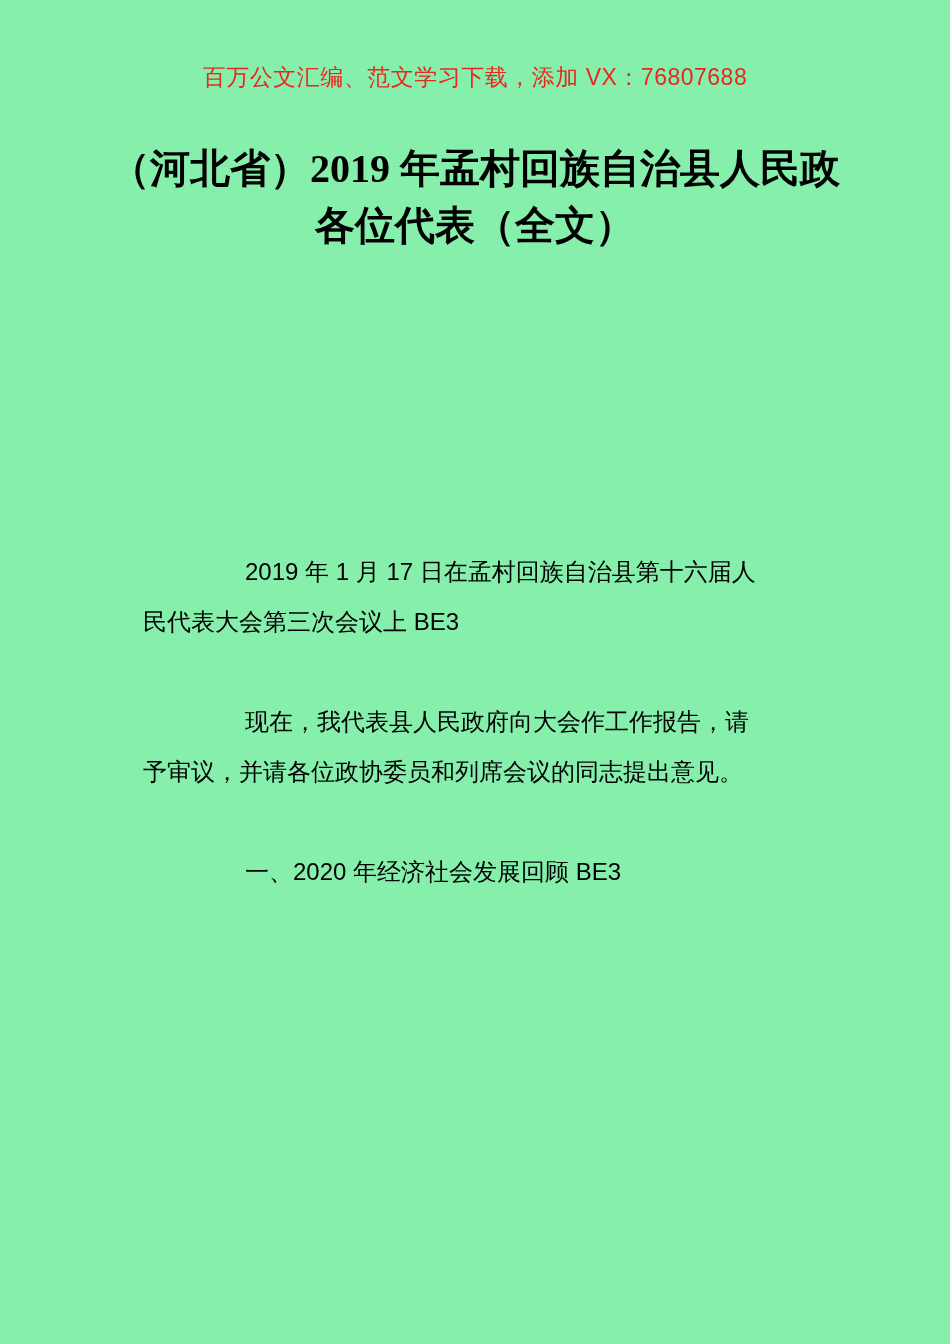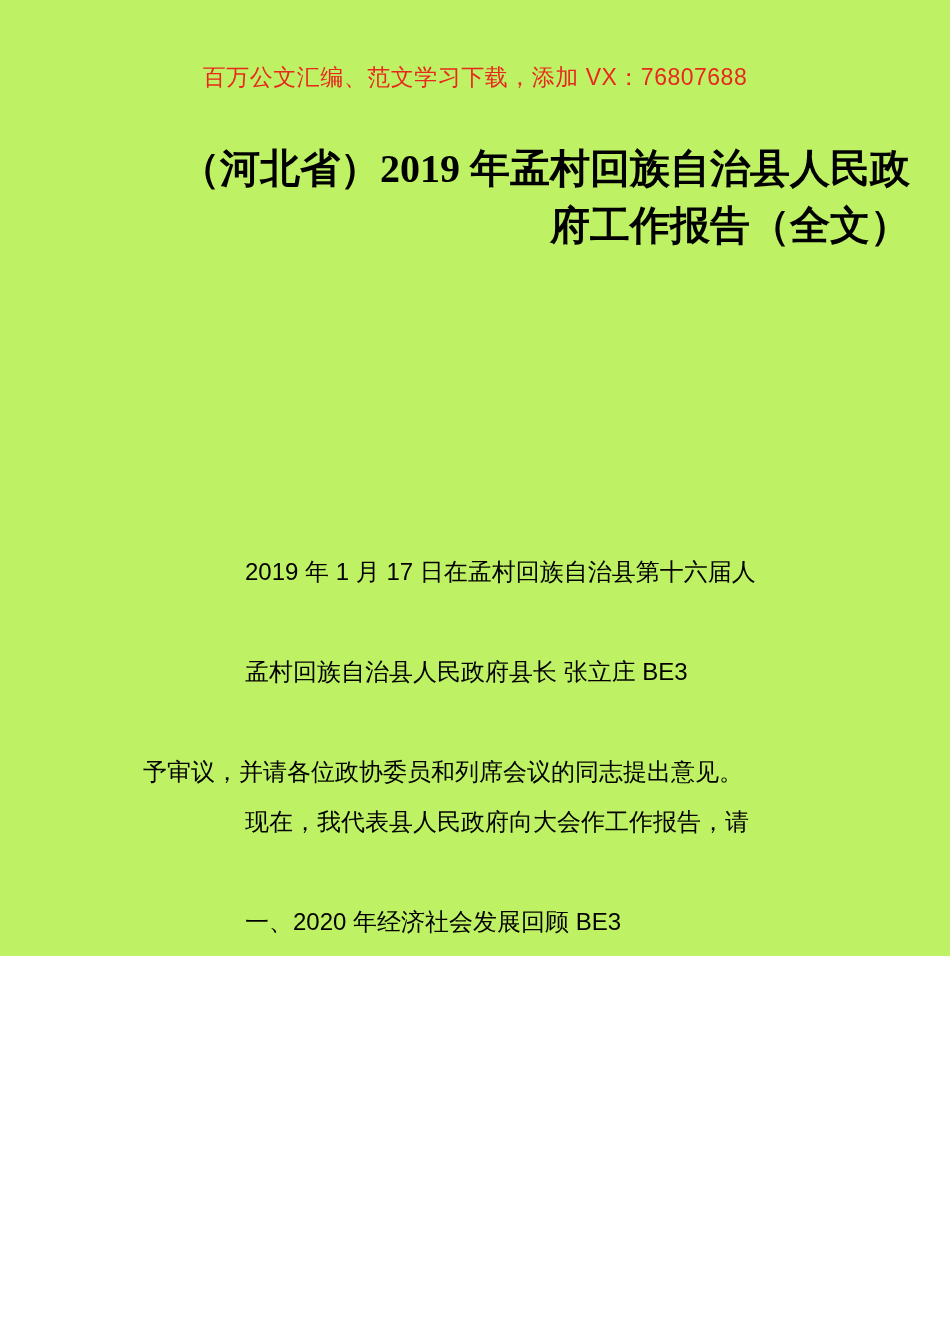--- a/index.html
+++ b/index.html
@@ -4,23 +4,23 @@
 <title>Document</title>
 <style>
   html, body {
     margin: 0;
     padding: 0;
     background: #ffffff;
   }
   .page {
     position: relative;
     width: 950px;
-    height: 956px;
+    height: 1344px;
     margin: 0 auto;
-    background: #bef264;
+    background: #86efac;
     overflow: hidden;
     font-family: "Liberation Sans", "DejaVu Sans", sans-serif;
     color: #000000;
   }
   
   .notice {
     padding-top: 62px;
     text-align: center;
     font-size: 23px;
     line-height: 30px;
@@ -34,21 +34,20 @@
     text-align: center;
     font-family: "Liberation Serif", sans-serif;
     font-weight: 700;
     font-size: 40px;
     line-height: 57px;
     color: #000000;
   }
   .doc-title .title-line {
     display: block;
     white-space: nowrap;
-    text-align: right;
   }
   .big-spacer {
     height: 293px;
   }
   .doc-body {
     padding-left: 143px;
     font-size: 24px;
     line-height: 50px;
     color: #000000;
   }
@@ -65,39 +64,37 @@
 </style>
 </head>
 <body>
 
 <div class="page">
 
   <div class="notice">百万公文汇编、范文学习下载，添加 VX：76807688</div>
 
   <div class="doc-title">
     <span class="title-line">（河北省）2019 年孟村回族自治县人民政</span>
-    <span class="title-line">府工作报告（全文）</span>
+    <span class="title-line">各位代表（全文）</span>
   </div>
 
   <div class="big-spacer"></div>
 
   <div class="doc-body">
 
     <div class="para">
       <span class="line indent">2019 年 1 月 17 日在孟村回族自治县第十六届人</span>
-    </div>
-
-    <div class="para">
-      <span class="line indent">孟村回族自治县人民政府县长 张立庄 BE3</span>
+      <span class="line">民代表大会第三次会议上 BE3</span>
     </div>
 
 
+
     <div class="para">
+      <span class="line indent">现在，我代表县人民政府向大会作工作报告，请</span>
       <span class="line">予审议，并请各位政协委员和列席会议的同志提出意见。</span>
-      <span class="line indent">现在，我代表县人民政府向大会作工作报告，请</span>
     </div>
 
     <div class="para">
       <span class="line indent">一、2020 年经济社会发展回顾 BE3</span>
     </div>
 
   </div>
 
 </div>
 

